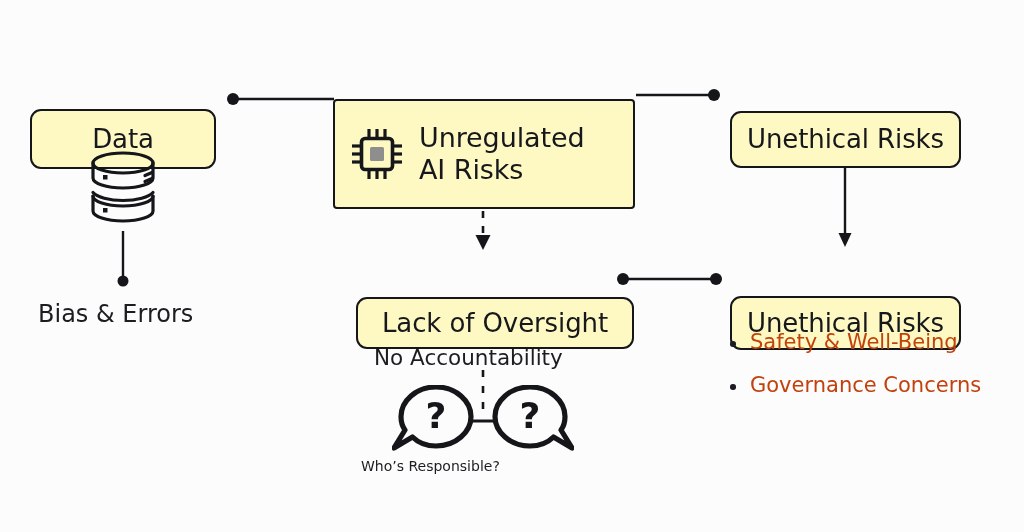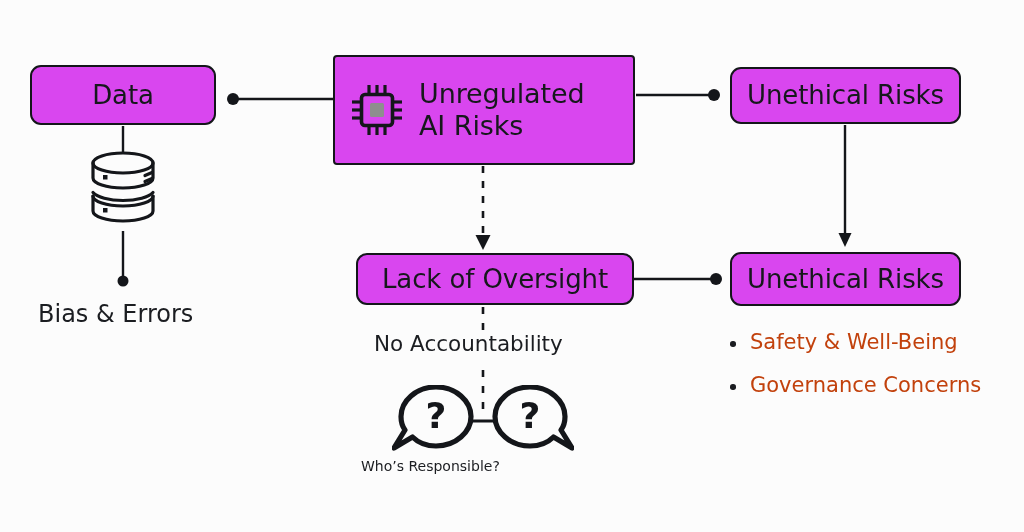--- a/index.html
+++ b/index.html
@@ -25,27 +25,28 @@
     position: absolute;
     left: 0;
     top: 0;
     width: 1024px;
     height: 532px;
     pointer-events: none;
   }
   .node-box {
     position: absolute;
     box-sizing: border-box;
-    background: #d946ef;
+    background: #fef9c3;
     border: 2.4px solid #14161a;
     border-radius: 11px;
     display: flex;
     align-items: center;
     justify-content: center;
     color: #16181c;
+    margin-top: 44px;
   }
   .node-label {
     font-size: 26px;
     font-weight: 400;
     letter-spacing: -0.1px;
     line-height: 1.18;
     white-space: pre-line;
     text-align: center;
   }
 
@@ -60,21 +61,21 @@
   #node-center .node-label { text-align: left; font-size: 27px; line-height: 1.2; }
 
   .caption {
     position: absolute;
     font-size: 24px;
     font-weight: 400;
     color: #1b1d21;
     white-space: nowrap;
   }
   #caption-bias { left: 38px; top: 300px; }
-  #caption-no-accountability { left: 374px; top: 331px; font-size: 21.5px; }
+  #caption-no-accountability { left: 374px; top: 345px; font-size: 21.5px; }
   #caption-whos-responsible  { left: 361px; top: 458px; font-size: 14px; }
 
   .bullet-list {
     position: absolute;
     left: 722px;
     top: 330px;
     list-style: none;
     margin: 0;
     padding: 0;
   }

